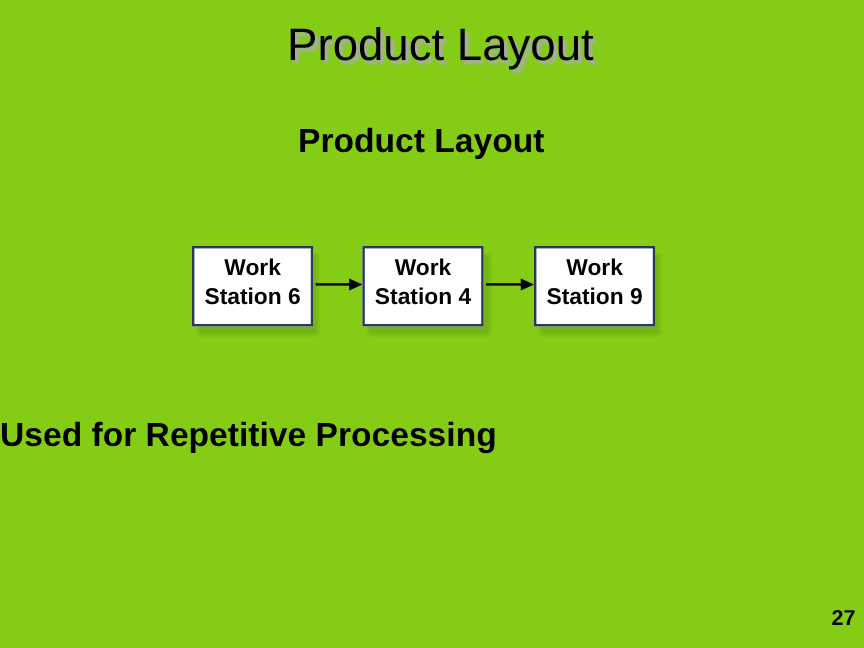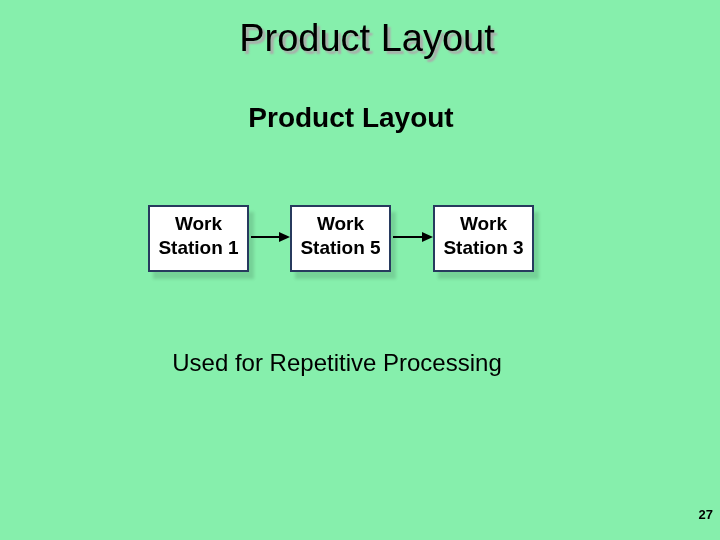--- a/index.html
+++ b/index.html
@@ -1,21 +1,21 @@
 <!DOCTYPE html>
 <html><head>
 <meta charset="utf-8">
 <style>
   * { margin: 0; padding: 0; box-sizing: border-box; }
   html, body { background: #888; }
   .slide {
     position: relative;
     width: 720px;
     height: 540px;
-    background: #86efac;
+    background: #84cc16;
     overflow: hidden;
     font-family: "Liberation Sans", sans-serif;
     color: #000000;
   }
   .slide-title {
     position: absolute;
     top: 14px;
     left: 0;
     width: 720px;
     padding-left: 14px;
@@ -30,21 +30,21 @@
   .subtitle {
     position: absolute;
     top: 100px;
     left: 0;
     width: 702px;
     text-align: center;
     font-size: 28px;
     line-height: 35px;
     font-weight: 700;
   }
-  .diagram { position: absolute; left: 0; top: 0; width: 571px; height: 300px; }
+  .diagram { position: absolute; left: 12px; top: 0; width: 571px; height: 300px; }
   .station-box {
     position: absolute;
     top: 205px;
     width: 101px;
     height: 67px;
     background: #ffffff;
     border: 2.5px solid #273a5e;
     box-shadow: 5px 7px 3px rgba(0,0,0,0.12);
     text-align: center;
     font-size: 19px;
@@ -73,67 +73,67 @@
     border-bottom: 5.5px solid transparent;
     border-left: 11px solid #000000;
   }
   .arrow-head-1 { left: 279px; }
   .arrow-head-2 { left: 422px; }
   .body-text {
     position: absolute;
     top: 342px;
     left: 0;
     width: 674px;
-    text-align: center;
-    font-size: 24px;
+    text-align: left;
+    font-size: 28px;
     line-height: 42px;
-    font-weight: 400;
+    font-weight: 700;
   }
   .page-number {
     position: absolute;
     top: 506px;
     right: 7px;
-    font-size: 13px;
+    font-size: 18px;
     line-height: 18px;
     font-weight: 700;
     color: #000000;
   }
 </style>
 </head>
 <body>
 
 <div class="slide">
 
   <div class="slide-title">Product Layout</div>
 
   <div class="subtitle">
     <div>Product Layout</div>
   </div>
 
   <div class="diagram">
 
     <div class="station-box station-1">
       <div>Work</div>
-      <div>Station 1</div>
+      <div>Station 6</div>
     </div>
 
     <div class="arrow-line arrow-line-1"></div>
     <div class="arrow-head arrow-head-1"></div>
 
     <div class="station-box station-2">
       <div>Work</div>
-      <div>Station 5</div>
+      <div>Station 4</div>
     </div>
 
     <div class="arrow-line arrow-line-2"></div>
     <div class="arrow-head arrow-head-2"></div>
 
     <div class="station-box station-3">
       <div>Work</div>
-      <div>Station 3</div>
+      <div>Station 9</div>
     </div>
 
   </div>
 
   <div class="body-text">
     <div>Used for Repetitive Processing</div>
   </div>
 
   <div class="page-number">27</div>
 

